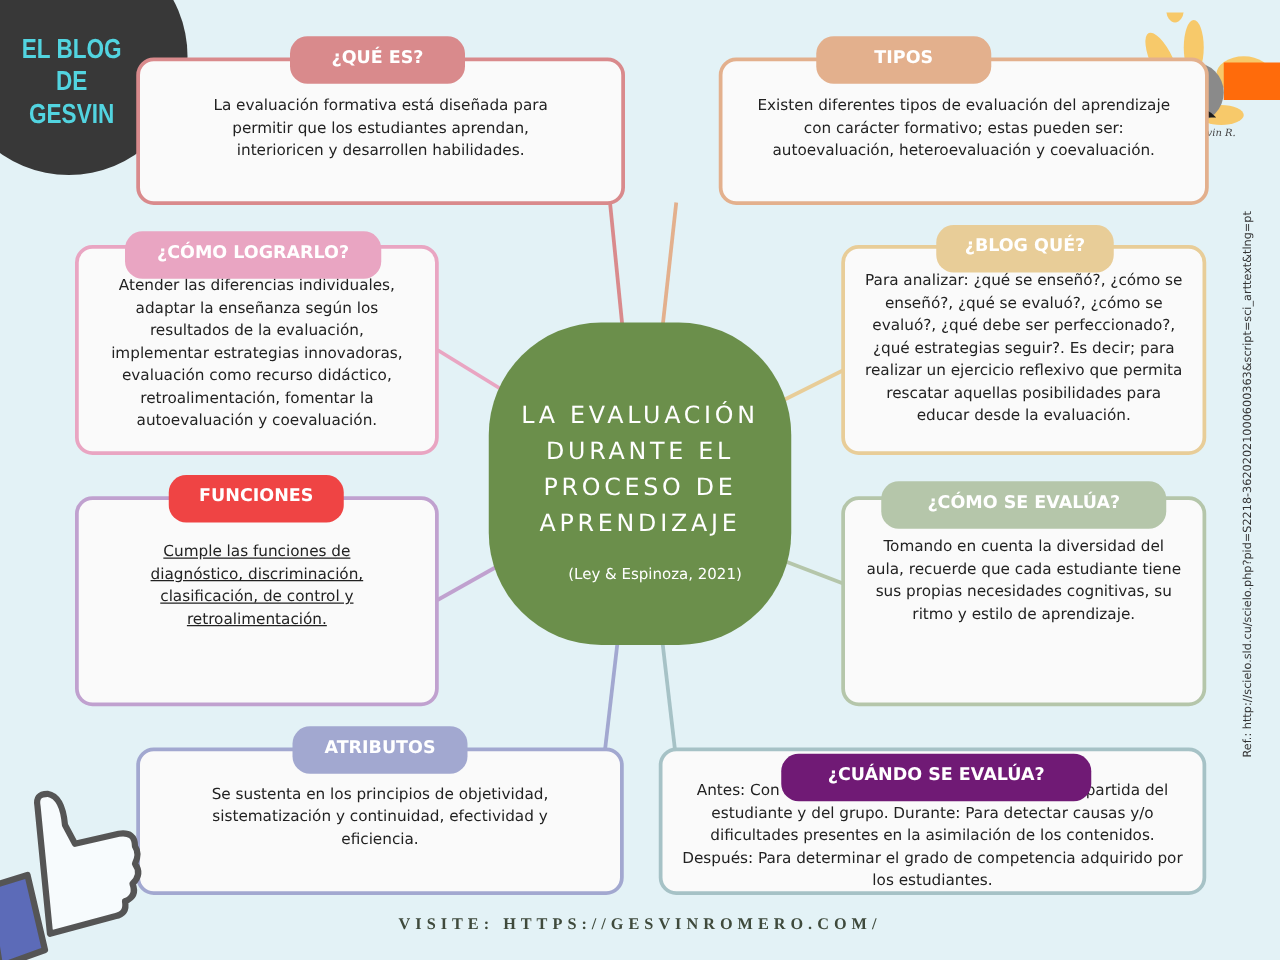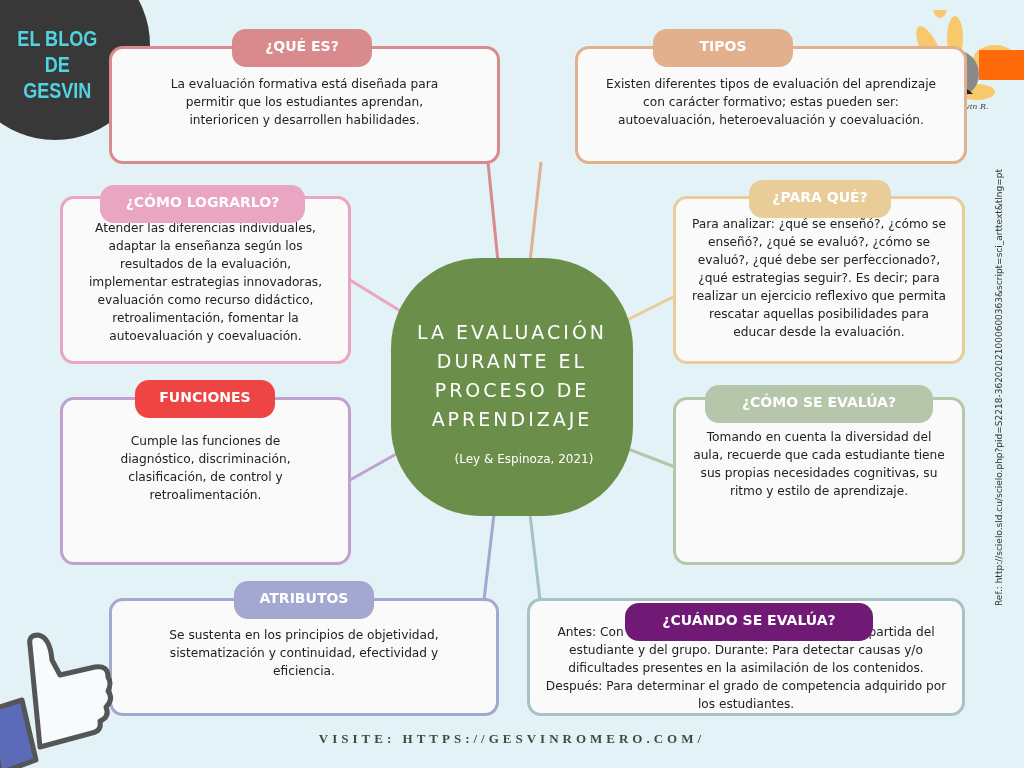--- a/index.html
+++ b/index.html
@@ -139,24 +139,24 @@
 <div class="pill" style="left:653px; top:29px; width:140px; background:#e3b08d;">TIPOS</div>
 
 <div class="card" style="left:60px; top:196px; width:291px; height:168px; border-color:#e9a5c2;">
   <div class="card-text" style="top:20px; padding:0 18px;">Atender las diferencias individuales, adaptar la enseñanza según los resultados de la evaluación, implementar estrategias innovadoras, evaluación como recurso didáctico, retroalimentación, fomentar la autoevaluación y coevaluación.</div>
 </div>
 <div class="pill" style="left:100px; top:185px; width:205px; background:#e9a5c2;">¿CÓMO LOGRARLO?</div>
 
 <div class="card" style="left:673px; top:196px; width:292px; height:168px; border-color:#e8cd98;padding-left:24px;">
   <div class="card-text" style="top:16px; padding:0 14px;">Para analizar: ¿qué se enseñó?, ¿cómo se enseñó?, ¿qué se evaluó?, ¿cómo se evaluó?, ¿qué debe ser perfeccionado?, ¿qué estrategias seguir?. Es decir; para realizar un ejercicio reflexivo que permita rescatar aquellas posibilidades para educar desde la evaluación.</div>
 </div>
-<div class="pill" style="left:749px; top:180px; width:142px; background:#e8cd98;">¿PARA QUÉ?</div>
+<div class="pill" style="left:749px; top:180px; width:142px; background:#e8cd98;">¿BLOG QUÉ?</div>
 
 <div class="card" style="left:60px; top:397px; width:291px; height:168px; border-color:#c0a1cf;">
-  <div class="card-text" style="top:32px; padding:0 40px;">Cumple las funciones de diagnóstico, discriminación, clasificación, de control y retroalimentación.</div>
+  <div class="card-text" style="top:32px; padding:0 40px;text-decoration:underline;">Cumple las funciones de diagnóstico, discriminación, clasificación, de control y retroalimentación.</div>
 </div>
 <div class="pill" style="left:135px; top:380px; width:140px; background:#ef4444;">FUNCIONES</div>
 
 <div class="card" style="left:673px; top:397px; width:292px; height:168px; border-color:#b5c6aa;">
   <div class="card-text" style="top:28px; padding:0 14px;">Tomando en cuenta la diversidad del aula, recuerde que cada estudiante tiene sus propias necesidades cognitivas, su ritmo y estilo de aprendizaje.</div>
 </div>
 <div class="pill" style="left:705px; top:385px; width:228px; background:#b5c6aa;">¿CÓMO SE EVALÚA?</div>
 
 <div class="card" style="left:109px; top:598px; width:390px; height:118px; border-color:#a2a8d0;">
   <div class="card-text" style="top:25px; padding:0 36px;">Se sustenta en los principios de objetividad, sistematización y continuidad, efectividad y eficiencia.</div>

